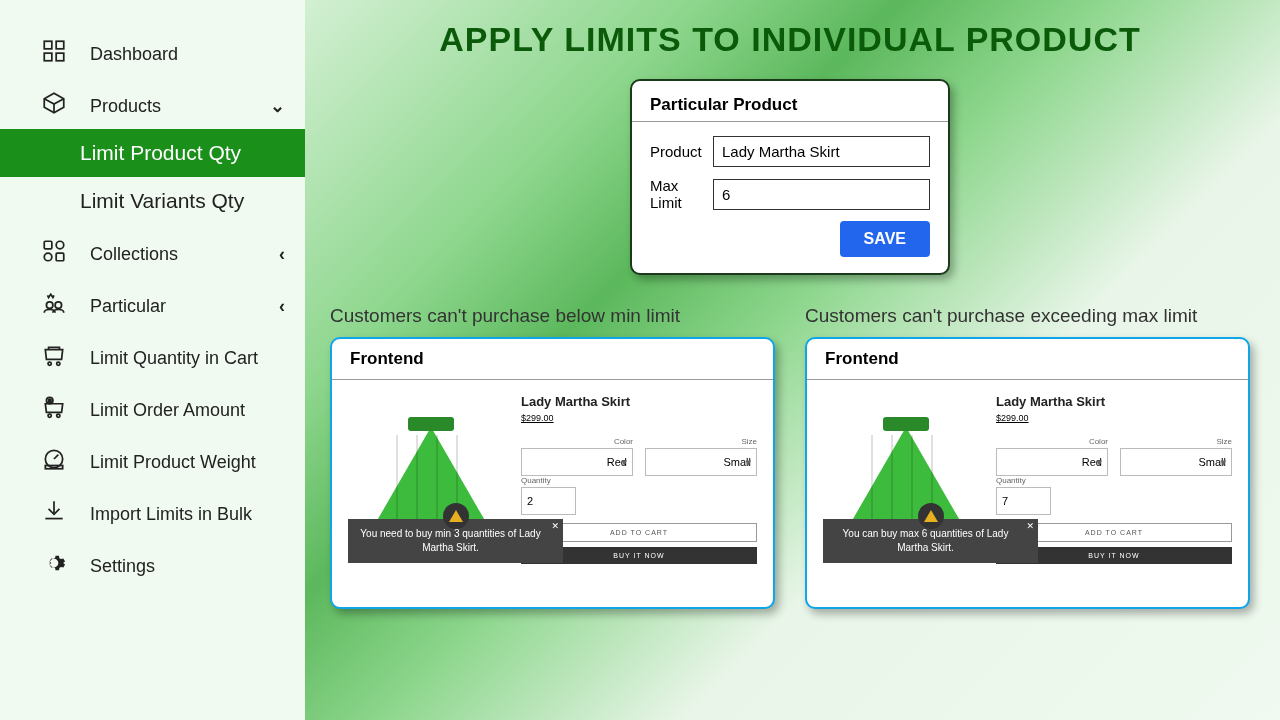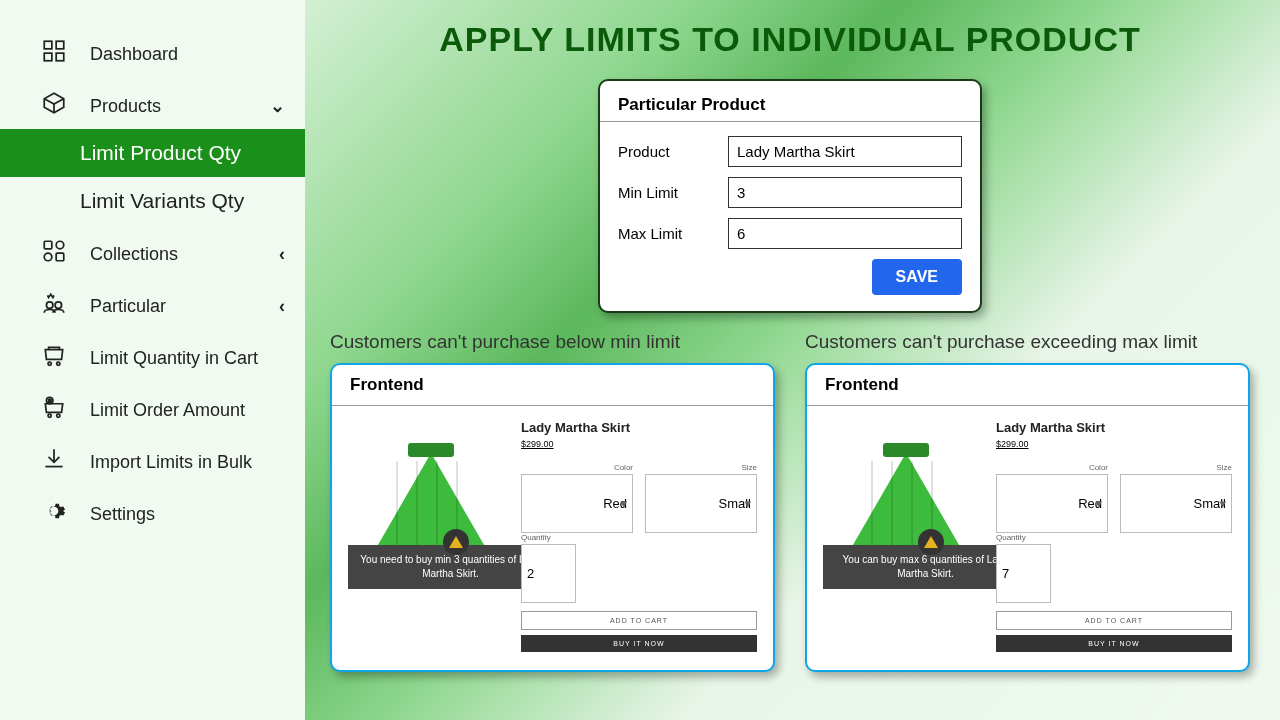--- a/index.html
+++ b/index.html
@@ -5,21 +5,21 @@
 * { box-sizing: border-box; margin: 0; padding: 0; }
 body { font-family: Verdana, Arial, sans-serif; width: 1280px; height: 720px; overflow: hidden; background: linear-gradient(135deg, #e8f5e8 0%, #d4f0d4 15%, #8dd68d 35%, #5cb85c 45%, #8dd68d 55%, #e8f5e8 70%, #f0faf0 100%); display: flex; }
 .sidebar { width: 305px; background: #f0faf0; padding-top: 25px; flex-shrink: 0; }
 .nav-item { display: flex; align-items: flex-end; padding: 12px 40px; font-size: 18px; color: #222; cursor: pointer; position: relative; }
 .nav-item .icon { width: 28px; height: 28px; margin-right: 22px; display: flex; align-items: center; justify-content: center; flex-shrink: 0; }
 .nav-item .chev { position: absolute; right: 20px; font-weight: bold; }
 .sub-item { padding: 12px 30px 12px 80px; font-size: 21px; color: #222; cursor: pointer; }
 .sub-item.active { background: #1a8f1a; color: #fff; }
 .main { flex: 1; padding: 20px 30px 20px 25px; position: relative; }
 .page-title { text-align: center; font-size: 34px; font-weight: bold; color: #0a5a0a; letter-spacing: 1px; margin-bottom: 20px; }
-.form-card { width: 384px; margin: 0 auto 18px; background: #fff; border: 2px solid #1a3a1a; border-radius: 10px; padding: 14px 18px 16px; box-shadow: 4px 5px 8px rgba(0,0,0,0.3); }
+.form-card { width: 320px; margin: 0 auto 30px; background: #fff; border: 2px solid #1a3a1a; border-radius: 10px; padding: 14px 18px 16px; box-shadow: 4px 5px 8px rgba(0,0,0,0.3); }
 .form-card h3 { font-size: 17px; font-weight: bold; margin-bottom: 6px; }
 .form-card hr { border: none; border-top: 1px solid #999; margin: 0 -18px 14px; }
 .form-row { display: flex; align-items: center; margin-bottom: 10px; }
 .form-row label { width: 110px; font-size: 15px; }
 .form-row input { flex: 1; padding: 6px 8px; font-size: 15px; border: 1px solid #333; }
 .save-btn { float: right; background: #2266ee; color: #fff; border: none; padding: 9px 24px; font-size: 16px; font-weight: bold; border-radius: 4px; cursor: pointer; }
 .previews { display: flex; gap: 30px; }
 .preview-col { flex: 1; }
 .preview-heading { font-size: 19px; color: #333; margin-bottom: 10px; }
 .preview-card { background: #fff; border: 2px solid #0ea5e9; border-radius: 10px; box-shadow: 4px 5px 8px rgba(0,0,0,0.3); overflow: hidden; }
@@ -29,21 +29,21 @@
 .skirt { position: relative; width: 150px; height: 150px; }
 .skirt-body { position: absolute; top: 10px; left: 0; width: 0; height: 0; border-left: 75px solid transparent; border-right: 75px solid transparent; border-bottom: 130px solid #3dbb3d; }
 .skirt-waist { position: absolute; top: 0; left: 50%; transform: translateX(-50%); width: 46px; height: 14px; background: #2a8a2a; border-radius: 3px; }
 .skirt-pleat { position: absolute; top: 18px; width: 2px; height: 120px; background: rgba(0,0,0,0.12); }
 .prod-details { flex: 1; padding-left: 8px; font-size: 10px; }
 .pd-title { font-size: 13px; font-weight: bold; color: #222; margin-bottom: 4px; }
 .pd-price { font-size: 9px; margin-bottom: 14px; text-decoration: underline; }
 .pd-row { display: flex; gap: 12px; margin-bottom: 0; text-align: right; }
 .pd-field { flex: 1; }
 .pd-label { font-size: 8px; color: #666; margin-bottom: 2px; }
-.pd-select, .pd-input { width: 100%; border: 1px solid #bbb; padding: 21px 5px; font-size: 13px; background: #fff; position: relative; }
+.pd-select, .pd-input { width: 100%; border: 1px solid #bbb; padding: 7px 5px; font-size: 11px; background: #fff; position: relative; }
 .pd-select::after { content: '▾'; position: absolute; right: 5px; color: #666; }
 .pd-qty { width: 55px; }
 .pd-addcart { width: 100%; border: 1px solid #999; background: #fff; padding: 5px; font-size: 7px; letter-spacing: 1px; color: #555; margin-bottom: 5px; text-align: center; }
 .pd-buynow { width: 100%; background: #333; color: #fff; padding: 5px; font-size: 7px; letter-spacing: 1px; text-align: center; }
 .toast { position: absolute; left: 0; top: 125px; background: #444; color: #fff; font-size: 10px; padding: 8px 18px 8px 8px; text-align: center; width: 215px; line-height: 1.4; }
 .toast-close { position: absolute; right: 4px; top: 1px; font-size: 9px; }
 .warn-icon { position: absolute; left: 50%; top: -16px; transform: translateX(-50%); width: 26px; height: 26px; background: #333; border-radius: 50%; display: flex; align-items: center; justify-content: center; }
 .warn-tri { width: 0; height: 0; border-left: 7px solid transparent; border-right: 7px solid transparent; border-bottom: 12px solid #e6b020; position: relative; }
 svg { width: 26px; height: 26px; }
 </style>
@@ -119,20 +119,30 @@
           <circle cx="16" cy="20" r="1.5"></circle>
           <circle cx="8" cy="6" r="3"></circle>
           <text x="8" y="8" font-size="5" text-anchor="middle" fill="#222">$</text>
         </svg>
       </span>
     <span>Limit Order Amount</span>
   </div>
   <div class="nav-item">
     <span class="icon">
         <svg viewBox="0 0 24 24" fill="none" stroke="#222" stroke-width="1.6">
+          <circle cx="12" cy="12" r="8"></circle>
+          <path d="M12 12l4-4"></path>
+          <rect x="4" y="18" width="16" height="3"></rect>
+        </svg>
+      </span>
+    <span>Limit Product Weight</span>
+  </div>
+  <div class="nav-item">
+    <span class="icon">
+        <svg viewBox="0 0 24 24" fill="none" stroke="#222" stroke-width="1.6">
           <path d="M12 3v12"></path>
           <path d="M7 10l5 5 5-5"></path>
           <path d="M4 19h16"></path>
         </svg>
       </span>
     <span>Import Limits in Bulk</span>
   </div>
   <div class="nav-item">
     <span class="icon">
         <svg viewBox="0 0 24 24" fill="#222">
@@ -145,24 +155,20 @@
 
 <div class="main">
   <h1 class="page-title">APPLY LIMITS TO INDIVIDUAL PRODUCT</h1>
 
   <div class="form-card">
     <h3>Particular Product</h3>
     <hr>
     <div class="form-row">
       <label>Product</label>
       <input type="text" value="Lady Martha Skirt" style="">
-    </div>
-    <div class="form-row">
-      <label>Min Limit</label>
-      <input type="text" value="3" style="">
     </div>
     <div class="form-row">
       <label>Max Limit</label>
       <input type="text" value="6" style="">
     </div>
     <button class="save-btn">SAVE</button>
     <div style="clear:both"></div>
   </div>
 
   <div class="previews">

